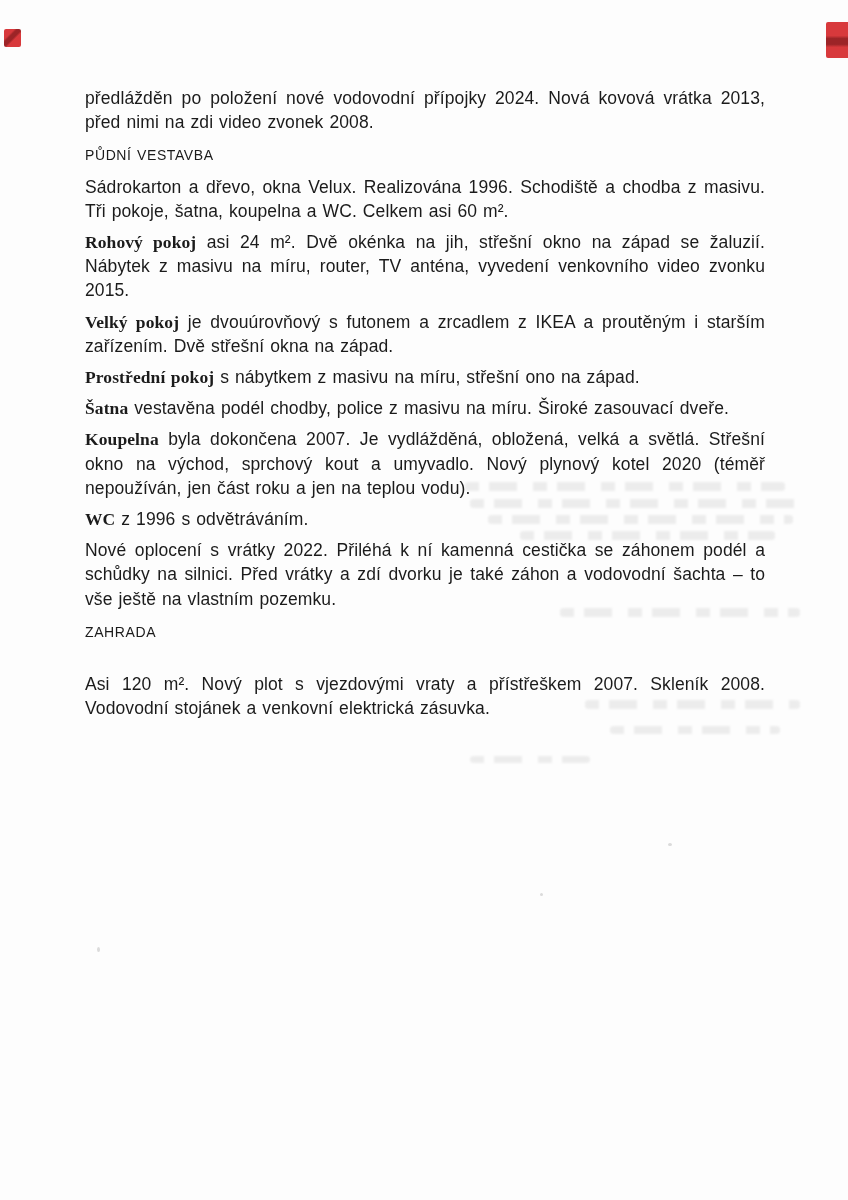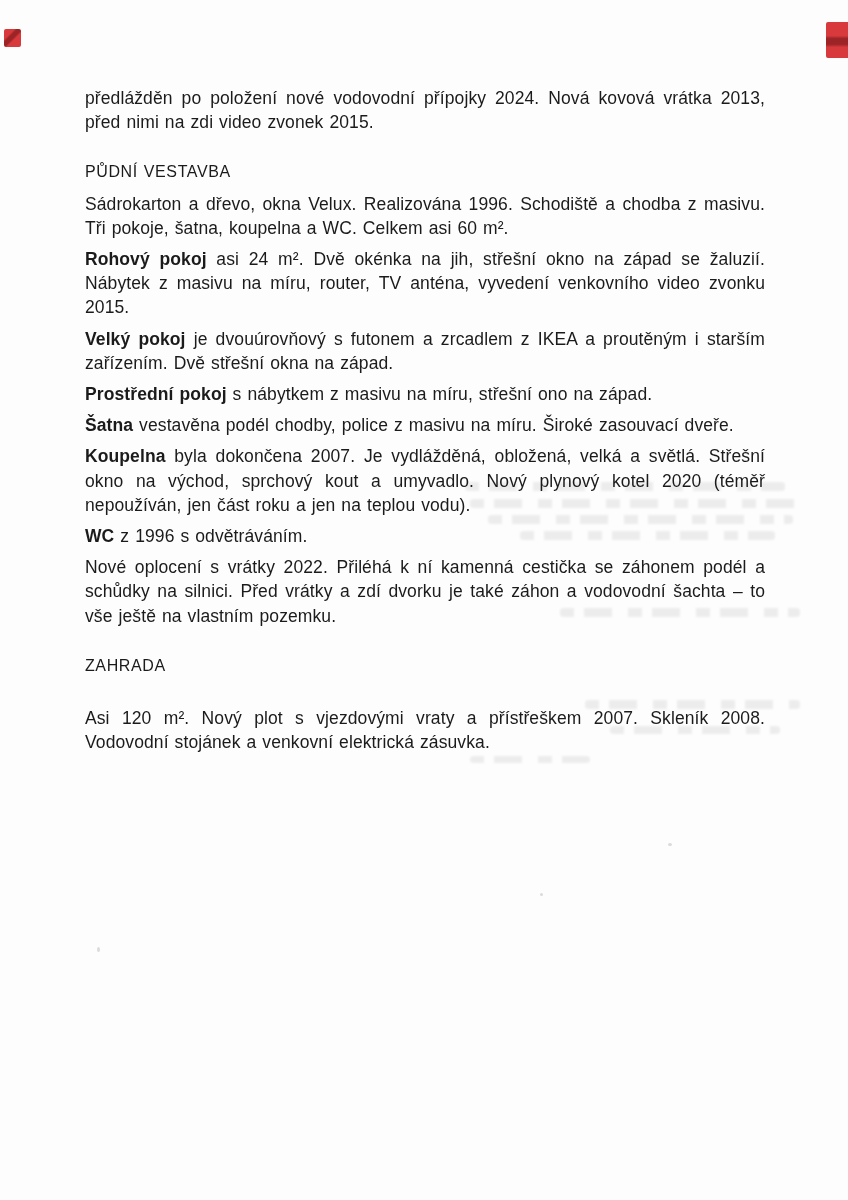--- a/index.html
+++ b/index.html
@@ -27,27 +27,27 @@
     top:86px;
     width:680px;
     font-size:17.5px;
     line-height:24.2px;
     text-align:justify;
     letter-spacing:0.1px;
     word-spacing:1px;
   }
   .para{margin:0 0 7px 0;}
   .para:last-child{margin-bottom:0;margin-top:28px;}
-  .lead{font-weight:700;}
+  .lead{font-weight:700;font-family:Liberation Serif, serif;}
   .section-heading{
-    font-size:16px;
+    font-size:14px;
     font-weight:400;
     letter-spacing:0.6px;
     text-align:left;
-    margin:26px 0 7px 0;
+    margin:9px 0 7px 0;
   }
   
   .corner-mark{position:absolute;}
   .corner-mark.tl{
     left:4px;top:29px;width:17px;height:18px;
     background:linear-gradient(135deg,
       var(--corner-mark-red) 0 30%,
       var(--corner-mark-dark-red) 38% 52%,
       var(--corner-mark-red) 60% 100%);
     border-radius:2px;
@@ -94,21 +94,21 @@
   <div class="smudge" style="left:560px;top:608px;width:240px;height:9px;"></div>
   <div class="smudge" style="left:585px;top:700px;width:215px;height:9px;"></div>
   <div class="smudge" style="left:610px;top:726px;width:170px;height:8px;"></div>
   <div class="smudge" style="left:470px;top:756px;width:120px;height:7px;"></div>
   <div class="speck" style="left:668px;top:843px;width:4px;height:3px;"></div>
   <div class="speck" style="left:540px;top:893px;width:3px;height:3px;"></div>
   <div class="speck" style="left:97px;top:947px;width:3px;height:5px;"></div>
 
   <div class="content">
 
-    <p class="para">předlážděn po položení nové vodovodní přípojky 2024. Nová kovová vrátka 2013, před nimi na zdi video zvonek 2015.</p>
+    <p class="para">předlážděn po položení nové vodovodní přípojky 2024. Nová kovová vrátka 2013, před nimi na zdi video zvonek 2008.</p>
 
     <h2 class="section-heading">PŮDNÍ VESTAVBA</h2>
 
     <p class="para"><span class="lead"></span><span>Sádrokarton a dřevo, okna Velux. Realizována 1996. Schodiště a chodba z masivu. Tři pokoje, šatna, koupelna a WC. Celkem asi 60 m².</span></p>
 
     <p class="para"><span class="lead">Rohový pokoj</span><span> asi 24 m². Dvě okénka na jih, střešní okno na západ se žaluzií. Nábytek z masivu na míru, router, TV anténa, vyvedení venkovního video zvonku 2015.</span></p>
 
     <p class="para"><span class="lead">Velký pokoj</span><span> je dvouúrovňový s futonem a zrcadlem z IKEA a proutěným i starším zařízením. Dvě střešní okna na západ.</span></p>
 
     <p class="para"><span class="lead">Prostřední pokoj</span><span> s nábytkem z masivu na míru, střešní ono na západ.</span></p>

